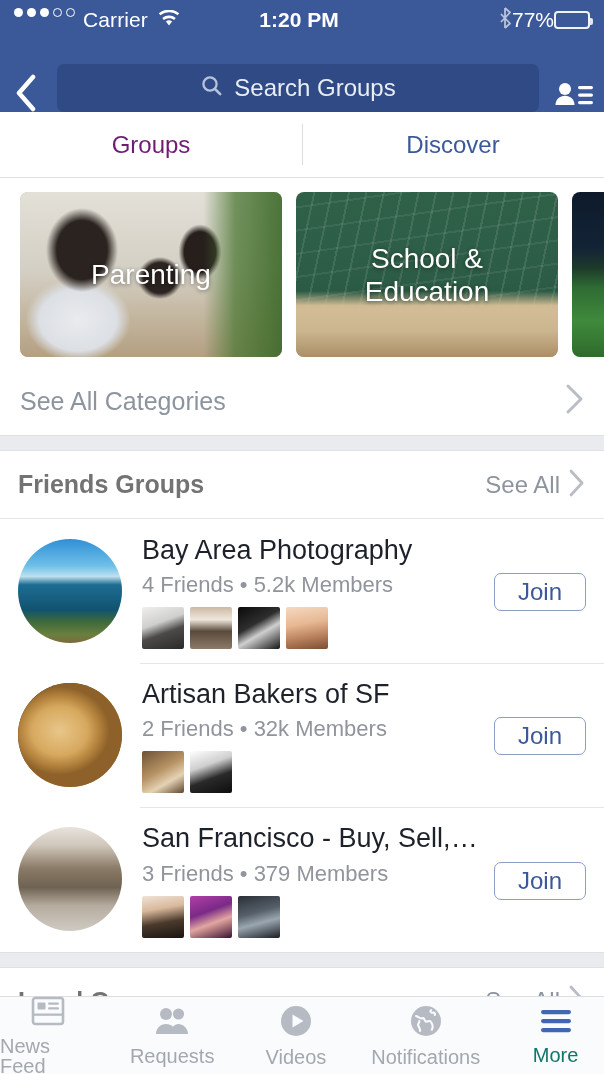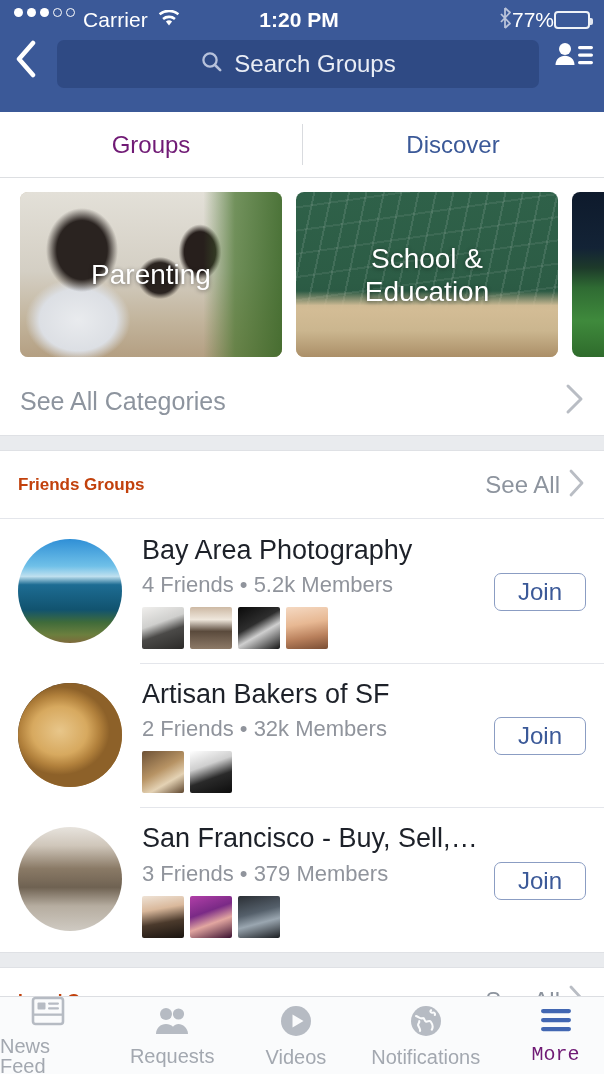--- a/index.html
+++ b/index.html
@@ -36,21 +36,21 @@
   }
   .batt::after {
     content:""; position: absolute; right: -5px; top: 5px;
     width: 3px; height: 7px; background: rgba(255,255,255,.85); border-radius: 0 2px 2px 0;
   }
   .batt-fill { height: 100%; background: #fff; border-radius: 1px; }
 
   
   .navbar {
     height: 72px; flex: 0 0 72px; background: #3b5998;
-    display: flex; align-items: flex-start; padding: 0 7px; gap: 12px;
+    display: flex; align-items: flex-end; padding: 0 7px; gap: 12px;
   }
   .back-btn { width: 38px; display: flex; align-items: center; justify-content: center; cursor: pointer; }
   .searchbar {
     flex: 1; height: 48px; background: #2f4a84; border-radius: 7px;
     display: flex; align-items: center; justify-content: center; gap: 10px; cursor: pointer;
   }
   .search-ph { color: #e9edf5; font-size: 24px; }
   .friendlist-btn { width: 46px; display: flex; align-items:center; justify-content:center; cursor:pointer; }
 
   
@@ -133,21 +133,21 @@
   .see-all-cat-text { font-size: 25px; color: #8d949e; }
   .chev-right-gray { margin-left: auto; }
 
   .gray-gap { flex: 0 0 16px; background: #e9ebee; border-top: 1px solid #dfe1e5; border-bottom: 1px solid #dfe1e5; }
 
   
   .sec-head {
     flex: 0 0 auto; height: 68px; display: flex; align-items: center;
     padding: 0 18px; background:#fff; border-bottom: 1px solid #e4e6eb;
   }
-  .sec-title { font-size: 17px; font-weight: 700; color: #c2410c; }
+  .sec-title { font-size: 25px; font-weight: 700; color: #737373; }
   .sec-seeall { margin-left: auto; display: flex; align-items: center; gap: 8px; cursor: pointer; }
   .sec-seeall-text { font-size: 24px; color: #8d949e; }
 
   
   .group-row {
     flex: 0 0 auto; display: flex; align-items: flex-start;
     padding: 16px 18px 14px 18px; background: #fff; position: relative; cursor: pointer;
   }
   .group-row + .group-row::before {
     content:""; position:absolute; left: 140px; right: 0; top: 0; height: 1px; background: #e4e6eb;
@@ -199,21 +199,21 @@
   
   .tabbar {
     flex: 0 0 78px; height: 78px; display: flex; background: #fafbfc;
     border-top: 1px solid #dcdee2;
     gap: 27px;
   }
   .tb-item {
     flex: 1; display: flex; flex-direction: column; align-items: center;
     justify-content: center; gap: 5px; cursor: pointer; color: #a3a8b0; font-size: 20px;
   }
-  .tb-item.active { color: #701a75; font-family: Liberation Mono, monospace; }
+  .tb-item.active { color: #0f766e; }
   .tb-label { font-size: 20px; line-height: 1; }
 </style>
 </head>
 <body>
 
 <div class="phone">
 
   <div class="statusbar">
     <div class="sb-left">
       <span class="dots">

